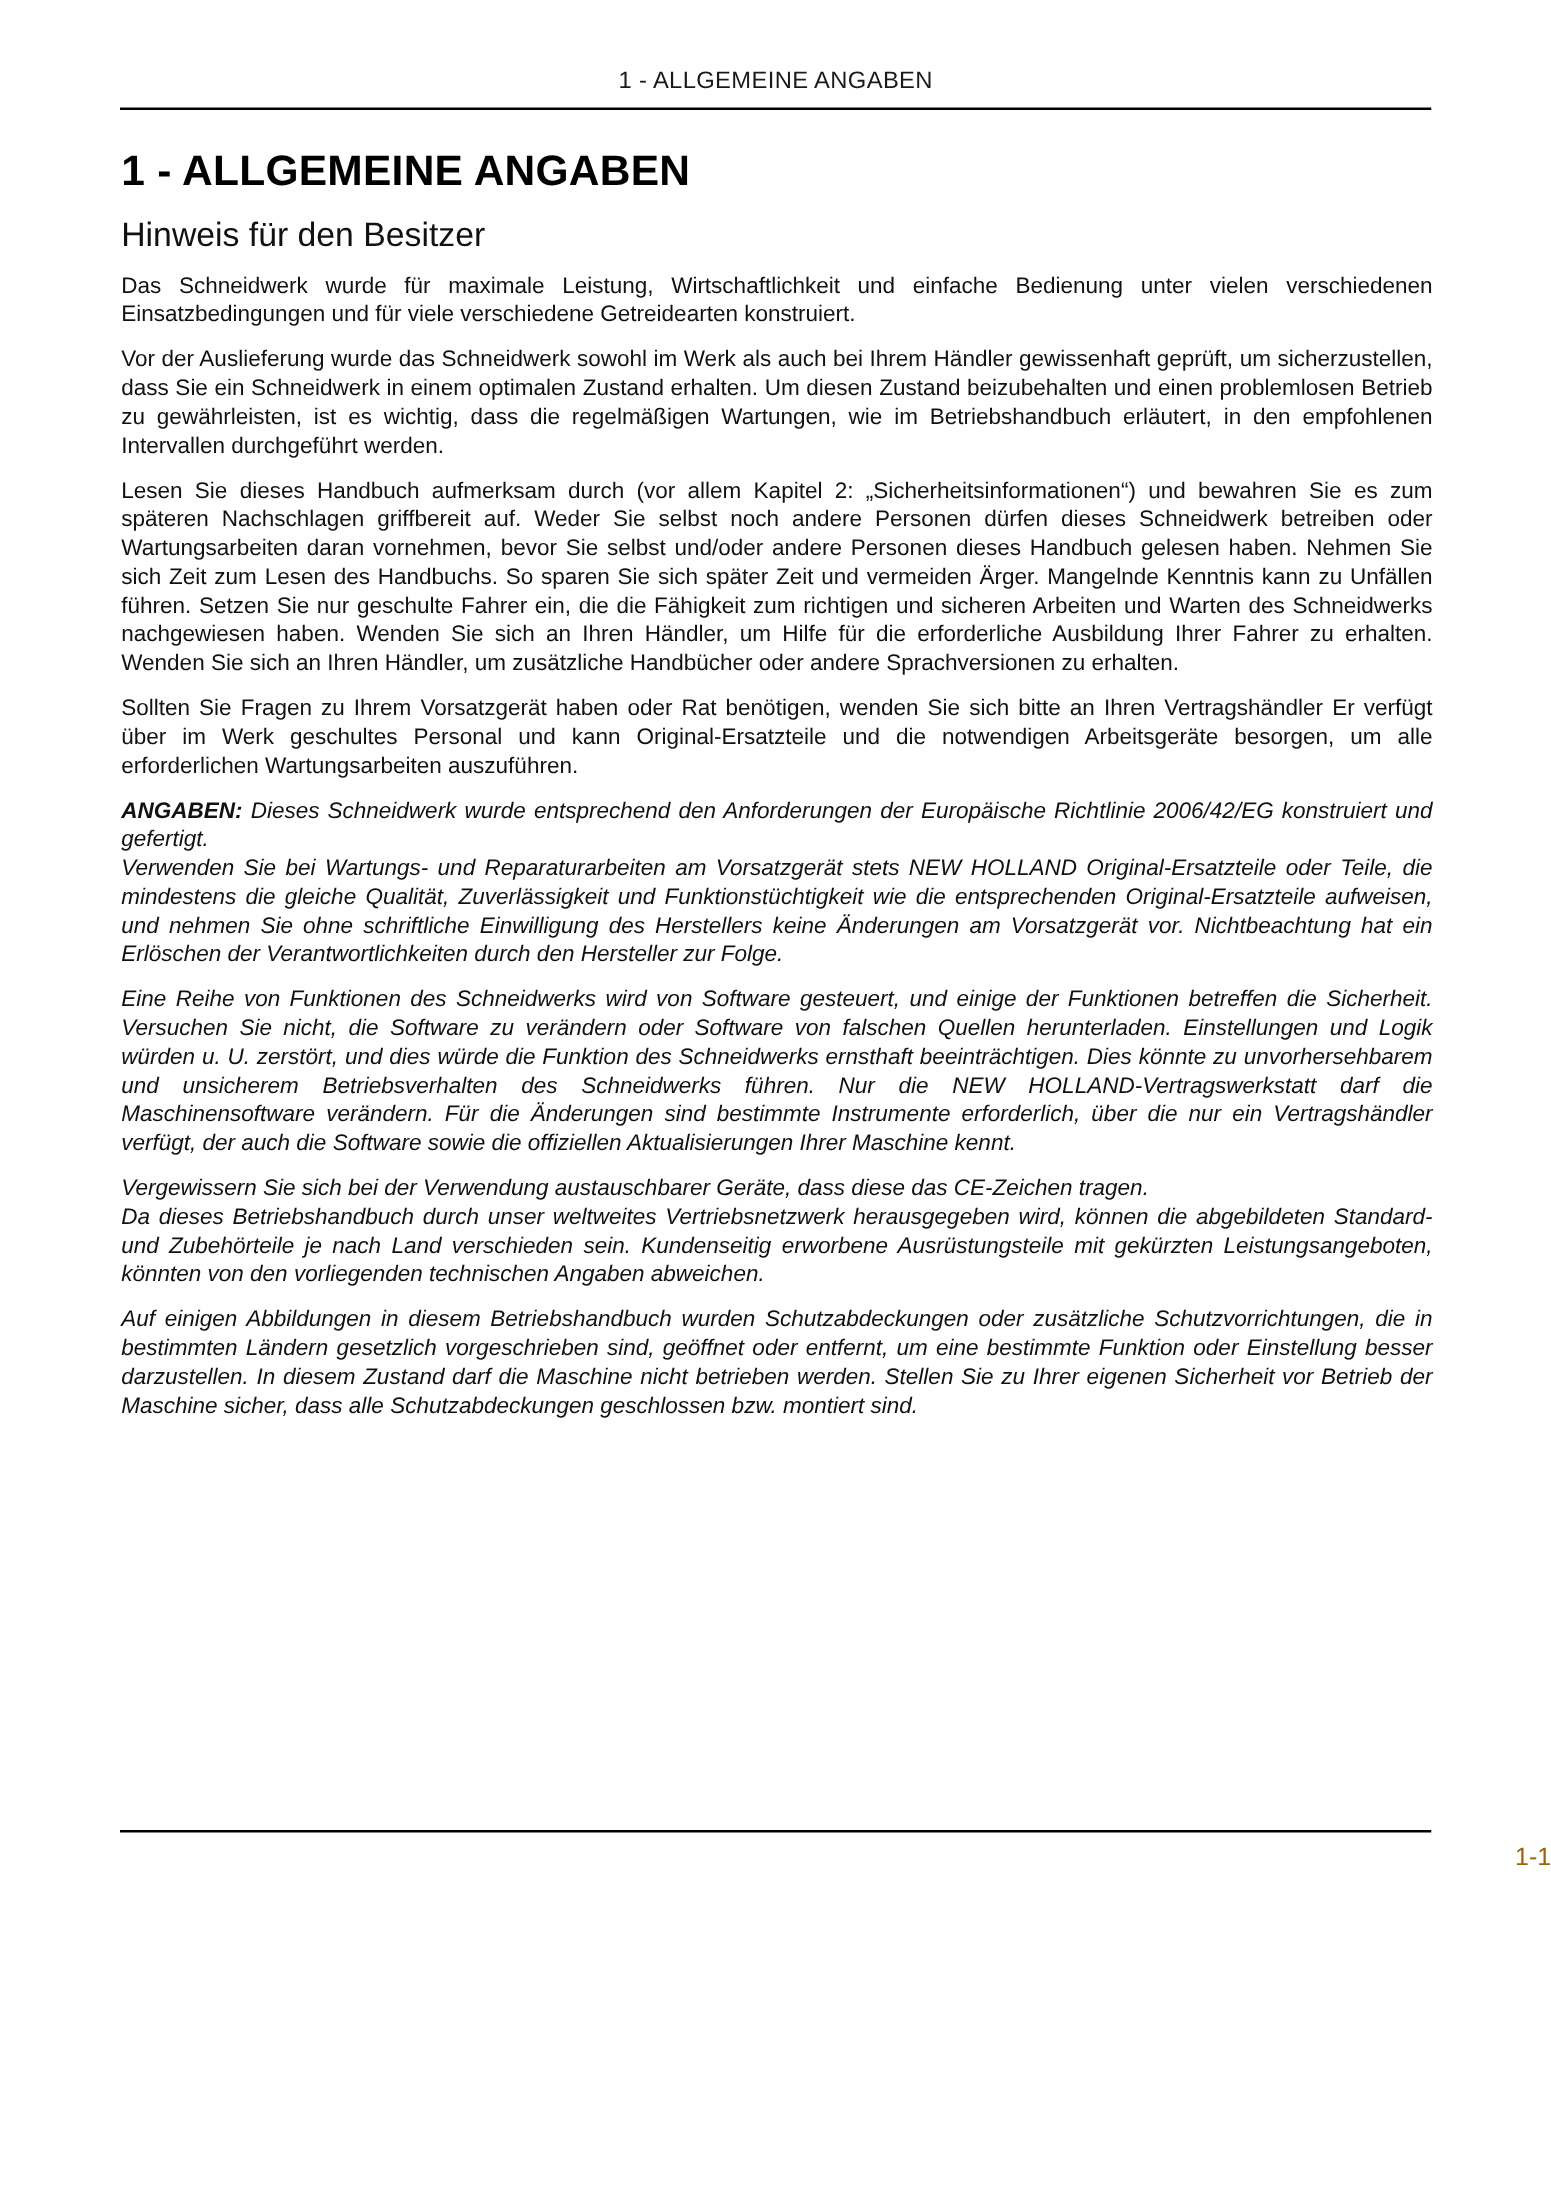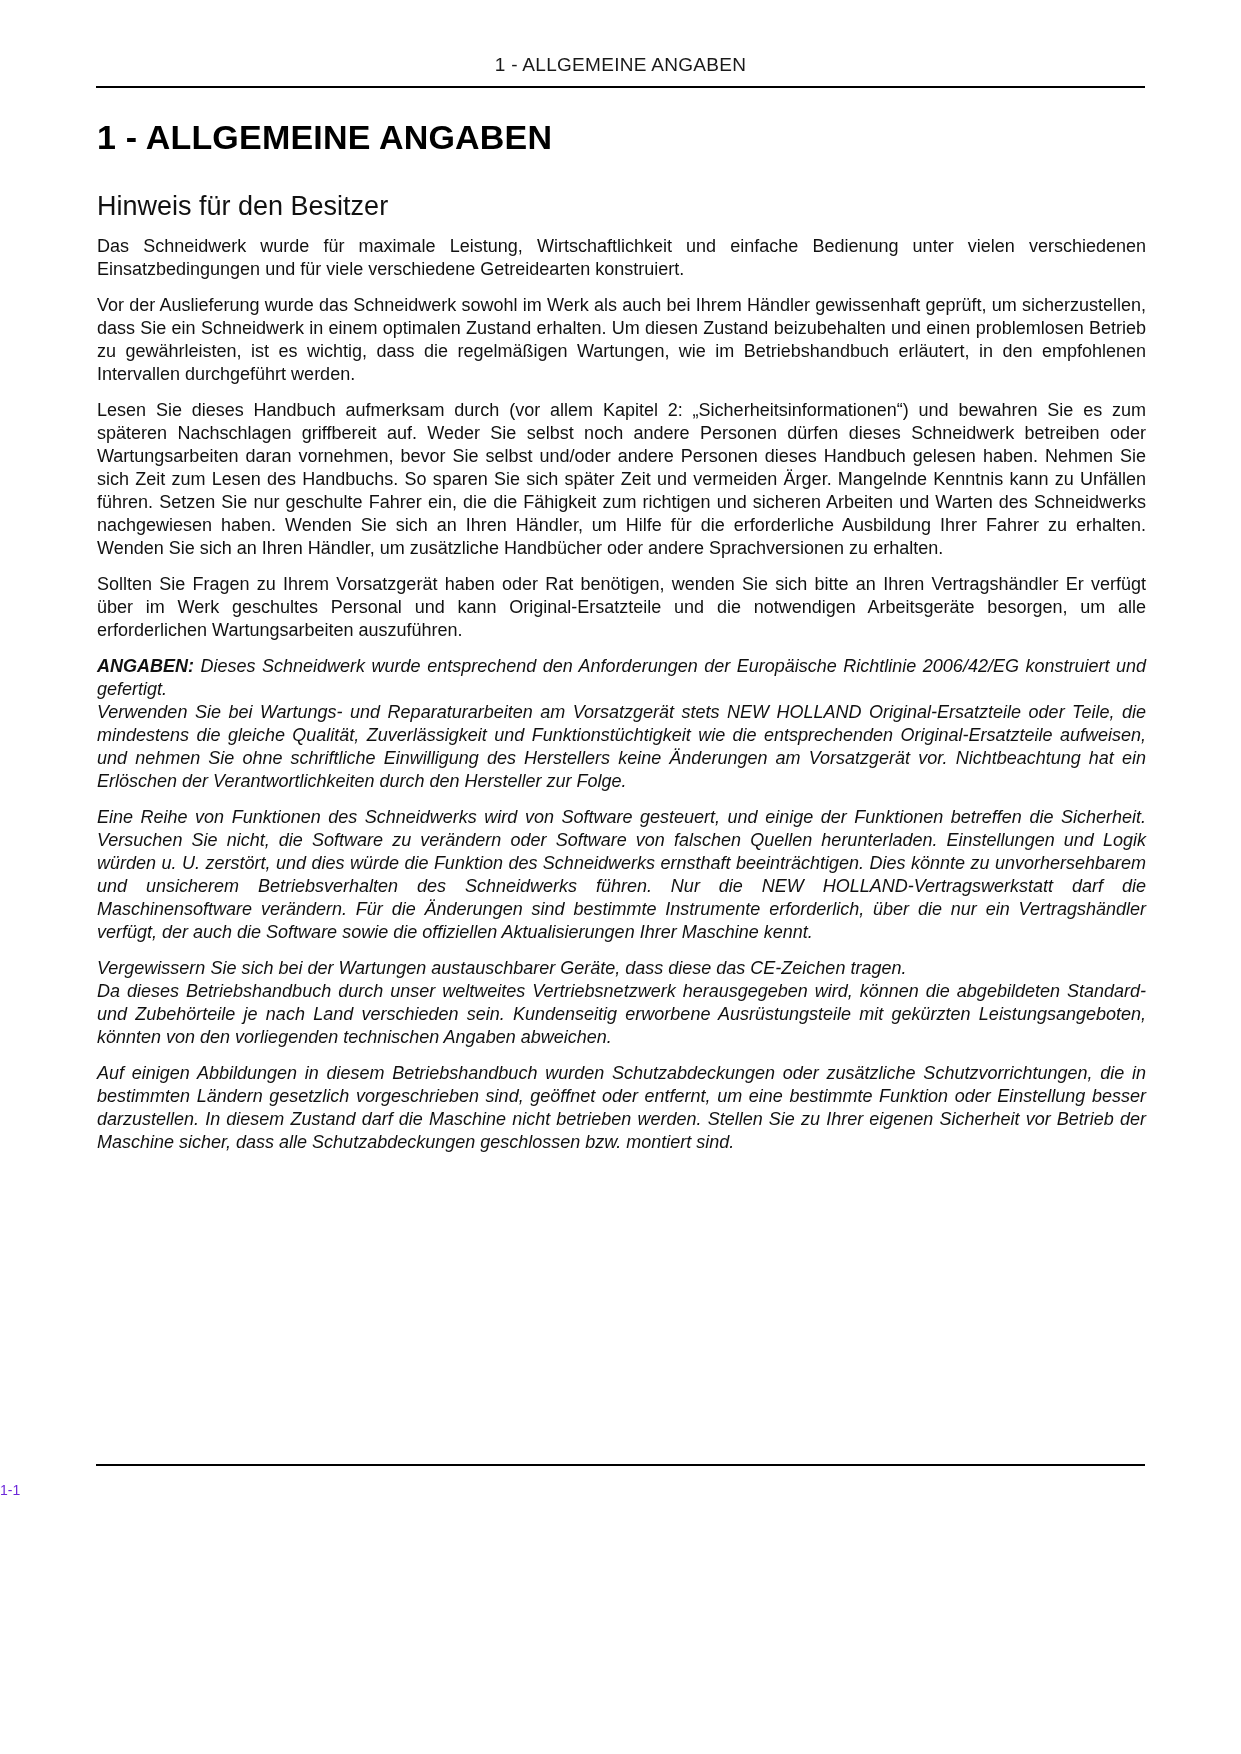--- a/index.html
+++ b/index.html
@@ -37,21 +37,21 @@
     margin: 0 95px 0 97px;
   }
   h1.chapter-title {
     margin: 30px 0 0 0;
     font-size: 34px;
     font-weight: bold;
     letter-spacing: 0.2px;
     color: #000000;
   }
   h2.section-title {
-    margin: 34px 0 0 0;
+    margin: 16px 0 0 0;
     font-size: 27px;
     font-weight: normal;
     color: #111111;
   }
   .content p {
     margin: 13px 0 0 0;
     font-size: 18px;
     line-height: 23px;
     text-align: justify;
     hyphens: auto;
@@ -78,23 +78,23 @@
     bottom: 64px;
     border: 0;
     border-top: 2px solid #000000;
     height: 0;
   }
   .footer-page {
     position: absolute;
     left: 0;
     right: 0;
     bottom: 32px;
-    text-align: left;
-    font-size: 14px;
-    color: #6d28d9;
+    text-align: right;
+    font-size: 20px;
+    color: #a16207;
   }
 </style>
 </head>
 <body>
 
 <div class="page">
 
   <div class="running-header">1 - ALLGEMEINE ANGABEN</div>
 
   <div class="header-rule"></div>
@@ -116,21 +116,21 @@
 
     <p class="italic">
       <span class="note-label">ANGABEN:</span>
       <span>Dieses Schneidwerk wurde entsprechend den Anforderungen der Europäische Richtlinie 2006/42/EG konstruiert und gefertigt.</span>
       <span class="block-line">Verwenden Sie bei Wartungs- und Reparaturarbeiten am Vorsatzgerät stets NEW HOLLAND Original-Ersatzteile oder Teile, die mindestens die gleiche Qualität, Zuverlässigkeit und Funktionstüchtigkeit wie die entsprechenden Original-Ersatzteile aufweisen, und nehmen Sie ohne schriftliche Einwilligung des Herstellers keine Änderungen am Vorsatzgerät vor. Nichtbeachtung hat ein Erlöschen der Verantwortlichkeiten durch den Hersteller zur Folge.</span>
     </p>
 
     <p class="italic">Eine Reihe von Funktionen des Schneidwerks wird von Software gesteuert, und einige der Funktionen betreffen die Sicherheit. Versuchen Sie nicht, die Software zu verändern oder Software von falschen Quellen herunterladen. Einstellungen und Logik würden u. U. zerstört, und dies würde die Funktion des Schneidwerks ernsthaft beeinträchtigen. Dies könnte zu unvorhersehbarem und unsicherem Betriebsverhalten des Schneidwerks führen. Nur die NEW HOLLAND-Vertragswerkstatt darf die Maschinensoftware verändern. Für die Änderungen sind bestimmte Instrumente erforderlich, über die nur ein Vertragshändler verfügt, der auch die Software sowie die offiziellen Aktualisierungen Ihrer Maschine kennt.</p>
 
     <p class="italic">
-      <span class="block-line">Vergewissern Sie sich bei der Wartungen austauschbarer Geräte, dass diese das CE-Zeichen tragen.</span>
+      <span class="block-line">Vergewissern Sie sich bei der Verwendung austauschbarer Geräte, dass diese das CE-Zeichen tragen.</span>
       <span class="block-line">Da dieses Betriebshandbuch durch unser weltweites Vertriebsnetzwerk herausgegeben wird, können die abgebildeten Standard- und Zubehörteile je nach Land verschieden sein. Kundenseitig erworbene Ausrüstungsteile mit gekürzten Leistungsangeboten, könnten von den vorliegenden technischen Angaben abweichen.</span>
     </p>
 
     <p class="italic">Auf einigen Abbildungen in diesem Betriebshandbuch wurden Schutzabdeckungen oder zusätzliche Schutzvorrichtungen, die in bestimmten Ländern gesetzlich vorgeschrieben sind, geöffnet oder entfernt, um eine bestimmte Funktion oder Einstellung besser darzustellen. In diesem Zustand darf die Maschine nicht betrieben werden. Stellen Sie zu Ihrer eigenen Sicherheit vor Betrieb der Maschine sicher, dass alle Schutzabdeckungen geschlossen bzw. montiert sind.</p>
 
   </div>
 
   <div class="footer-rule"></div>
 
   <div class="footer-page">1-1</div>

